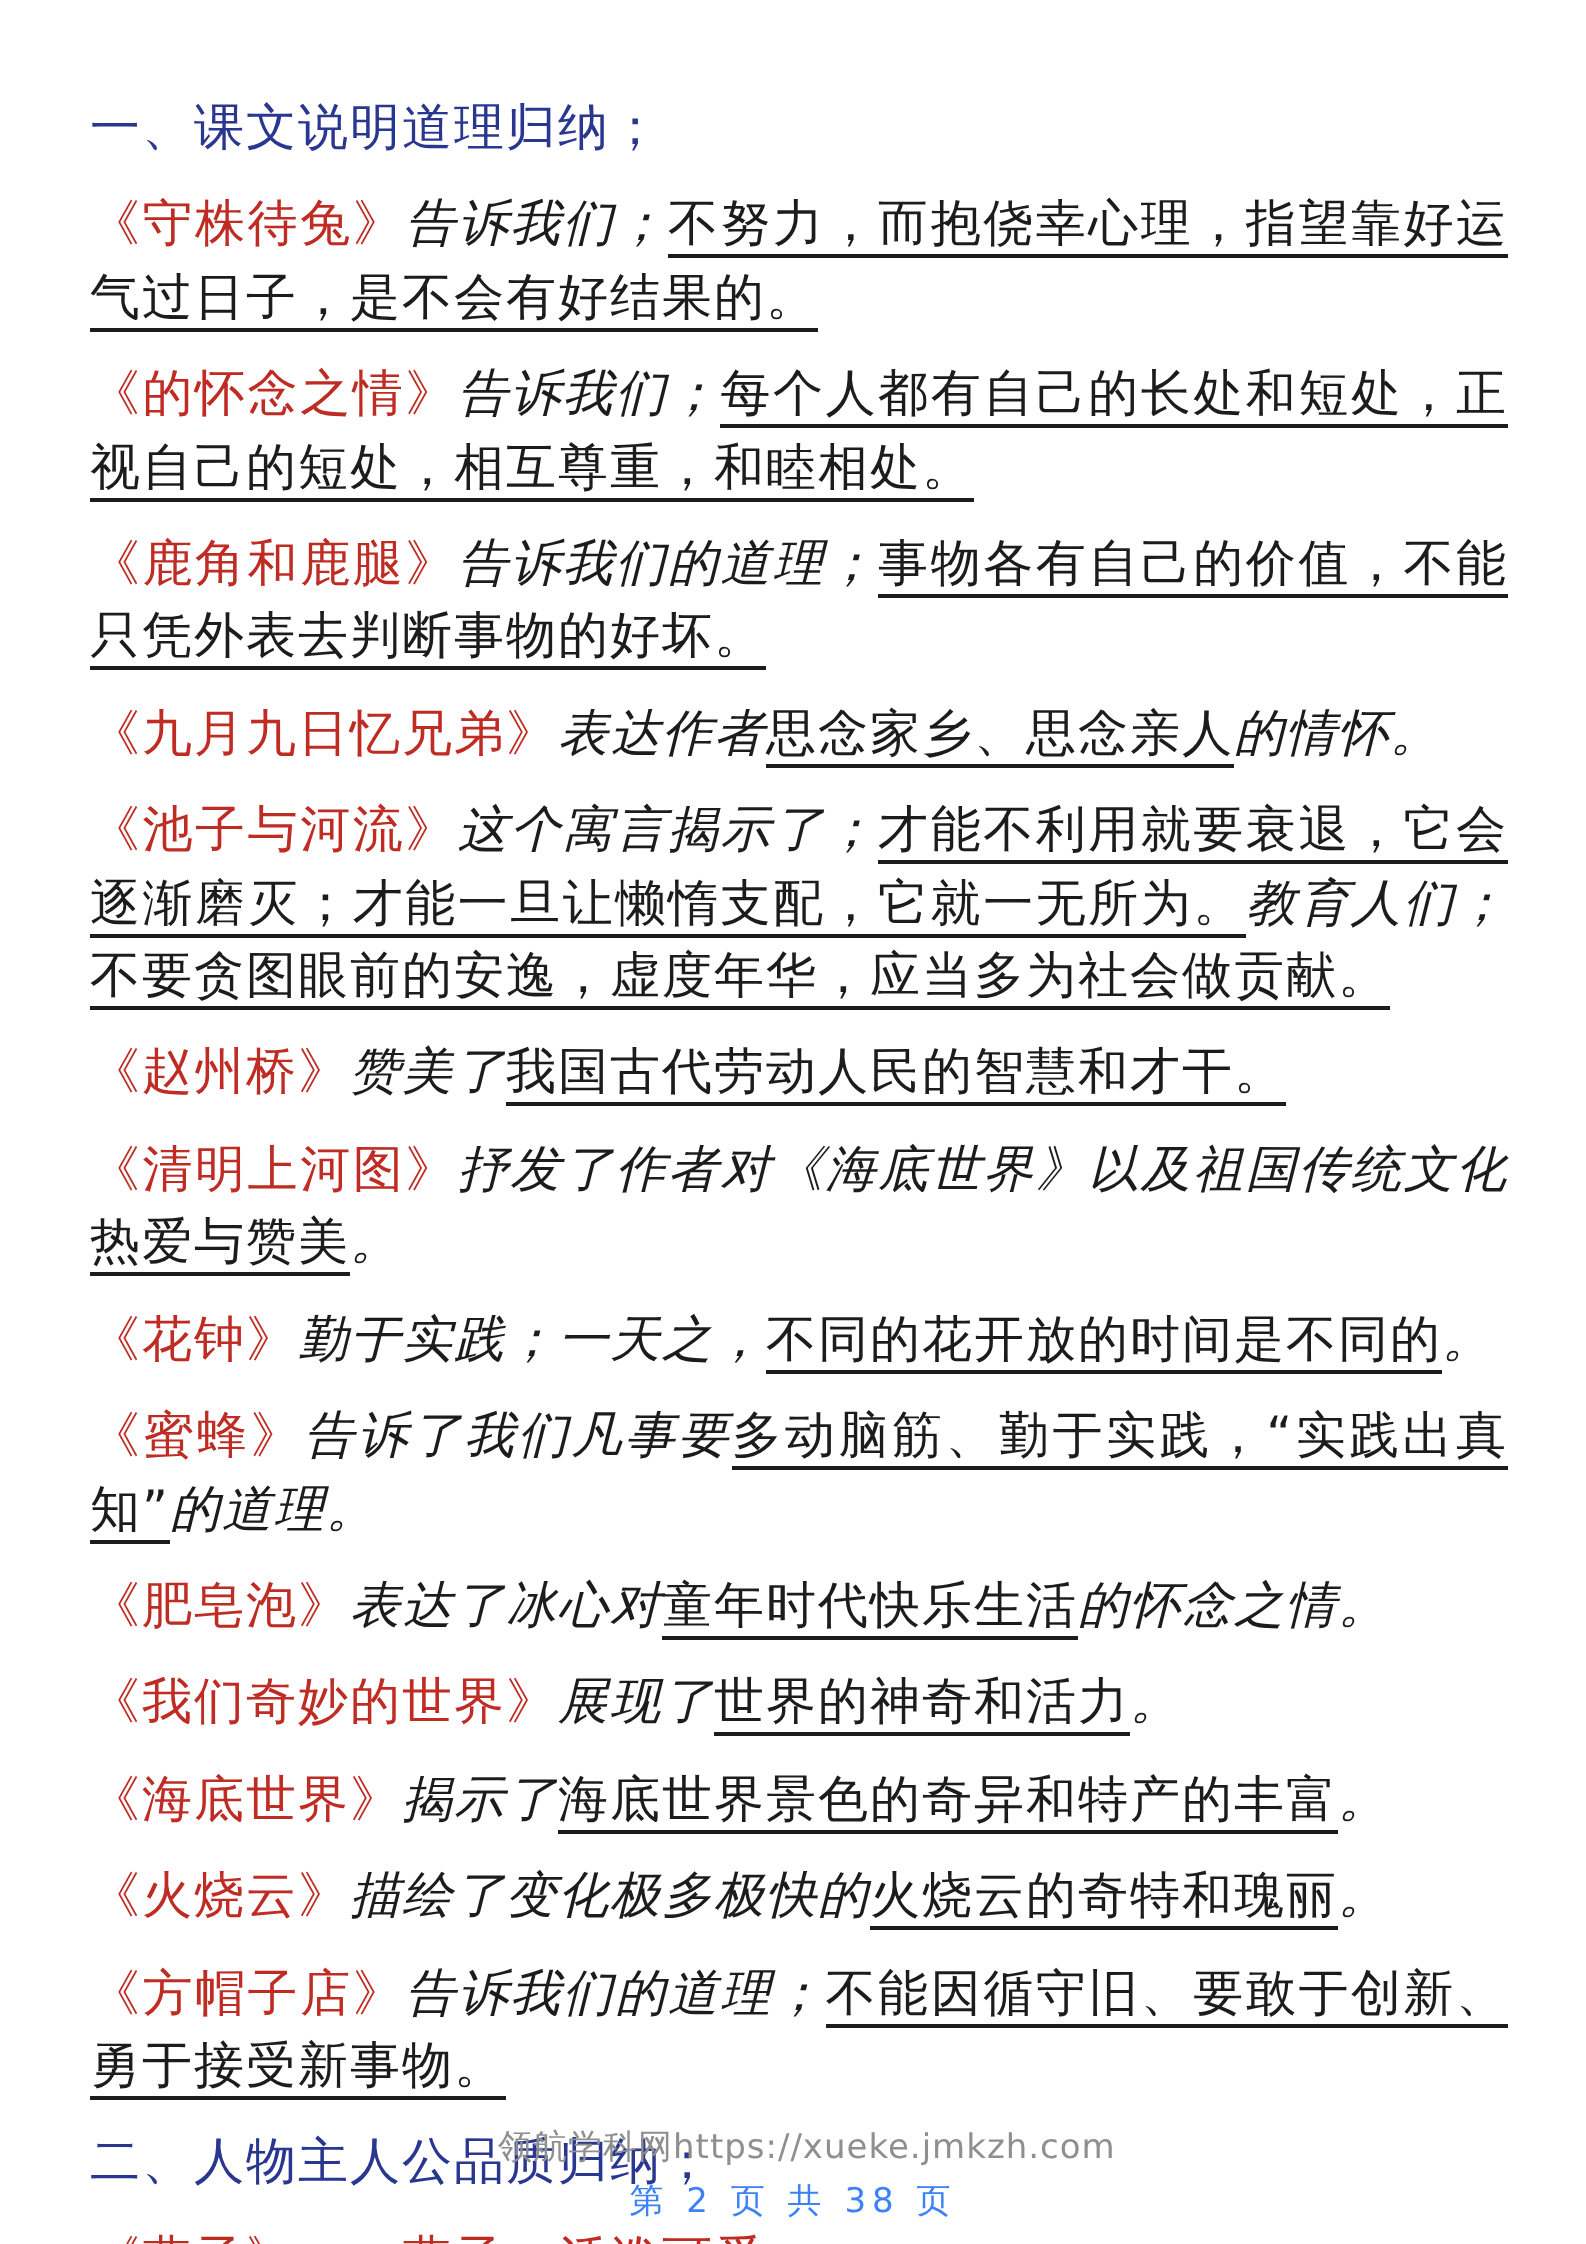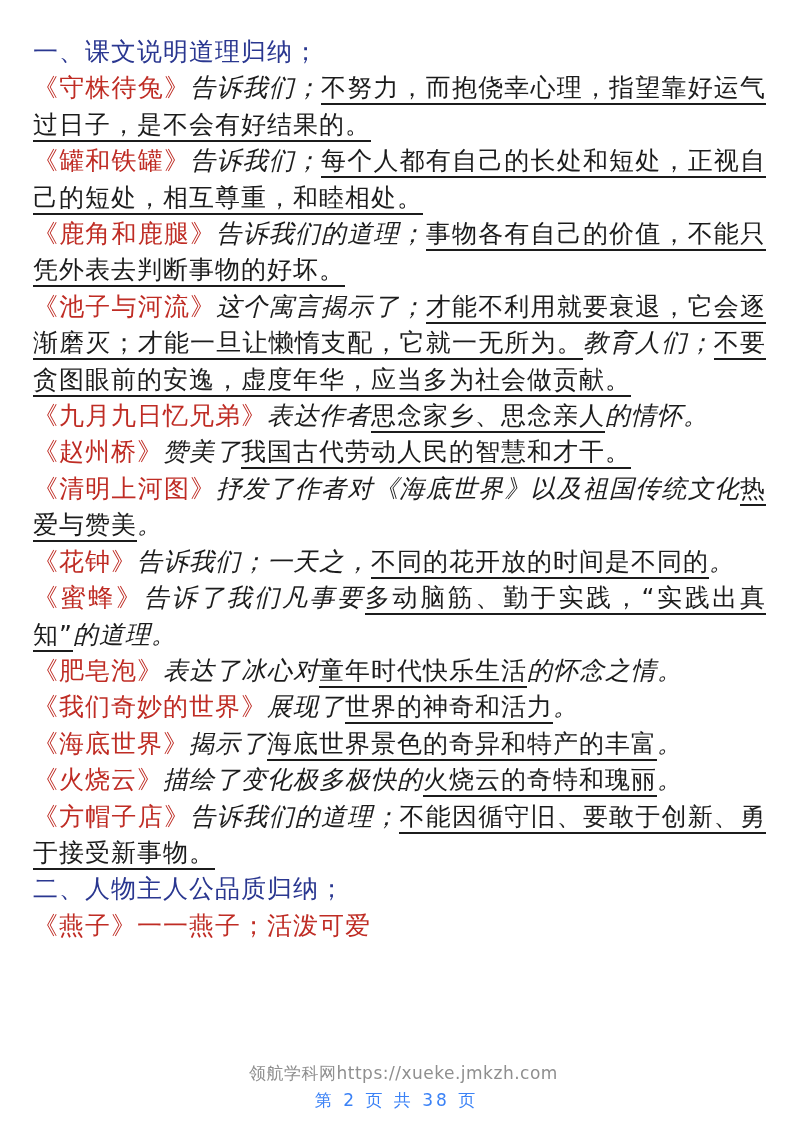--- a/index.html
+++ b/index.html
@@ -19,21 +19,21 @@
     font-family:"DejaVu Sans", sans-serif;
   }
   .doc-content{
     position:absolute;
     left:33px;
     top:34px;
     width:733px;
     text-align:justify;
   }
   .doc-content p{
-    margin:0;
+    margin:12px;
     font-size:25px;
     line-height:36.4px;
     letter-spacing:1px;
     color:var(--ink);
     font-weight:500;
   }
   .run-heading{color:var(--blue);}
   .run-title{color:var(--red);}
   .run-plain{color:var(--ink);font-style:italic;}
   .run-underline{
@@ -63,27 +63,27 @@
     z-index:6;
   }
 </style>
 </head>
 <body>
 
 <div class="page">
   <div class="doc-content">
       <p><span class="run-heading">一、课文说明道理归纳；</span></p>
       <p><span class="run-title">《守株待兔》</span><span class="run-plain">告诉我们；</span><span class="run-underline">不努力，而抱侥幸心理，指望靠好运气过日子，是不会有好结果的。</span></p>
-      <p><span class="run-title">《罐和铁罐》</span><span class="run-plain">告诉我们；</span><span class="run-underline">每个人都有自己的长处和短处，正视自己的短处，相互尊重，和睦相处。</span></p>
+      <p><span class="run-title">《的怀念之情》</span><span class="run-plain">告诉我们；</span><span class="run-underline">每个人都有自己的长处和短处，正视自己的短处，相互尊重，和睦相处。</span></p>
       <p><span class="run-title">《鹿角和鹿腿》</span><span class="run-plain">告诉我们的道理；</span><span class="run-underline">事物各有自己的价值，不能只凭外表去判断事物的好坏。</span></p>
+      <p><span class="run-title">《九月九日忆兄弟》</span><span class="run-plain">表达作者</span><span class="run-underline">思念家乡、思念亲人</span><span class="run-plain">的情怀。</span></p>
       <p><span class="run-title">《池子与河流》</span><span class="run-plain">这个寓言揭示了；</span><span class="run-underline">才能不利用就要衰退，它会逐渐磨灭；才能一旦让懒惰支配，它就一无所为。</span><span class="run-plain">教育人们；</span><span class="run-underline">不要贪图眼前的安逸，虚度年华，应当多为社会做贡献。</span></p>
-      <p><span class="run-title">《九月九日忆兄弟》</span><span class="run-plain">表达作者</span><span class="run-underline">思念家乡、思念亲人</span><span class="run-plain">的情怀。</span></p>
       <p><span class="run-title">《赵州桥》</span><span class="run-plain">赞美了</span><span class="run-underline">我国古代劳动人民的智慧和才干。</span></p>
       <p><span class="run-title">《清明上河图》</span><span class="run-plain">抒发了作者对《海底世界》以及祖国传统文化</span><span class="run-underline">热爱与赞美</span><span class="run-plain">。</span></p>
-      <p><span class="run-title">《花钟》</span><span class="run-plain">告诉我们；一天之，</span><span class="run-underline">不同的花开放的时间是不同的</span><span class="run-plain">。</span></p>
+      <p><span class="run-title">《花钟》</span><span class="run-plain">勤于实践；一天之，</span><span class="run-underline">不同的花开放的时间是不同的</span><span class="run-plain">。</span></p>
       <p><span class="run-title">《蜜蜂》</span><span class="run-plain">告诉了我们凡事要</span><span class="run-underline">多动脑筋、勤于实践，“实践出真知”</span><span class="run-plain">的道理。</span></p>
       <p><span class="run-title">《肥皂泡》</span><span class="run-plain">表达了冰心对</span><span class="run-underline">童年时代快乐生活</span><span class="run-plain">的怀念之情。</span></p>
       <p><span class="run-title">《我们奇妙的世界》</span><span class="run-plain">展现了</span><span class="run-underline">世界的神奇和活力</span><span class="run-plain">。</span></p>
       <p><span class="run-title">《海底世界》</span><span class="run-plain">揭示了</span><span class="run-underline">海底世界景色的奇异和特产的丰富</span><span class="run-plain">。</span></p>
       <p><span class="run-title">《火烧云》</span><span class="run-plain">描绘了变化极多极快的</span><span class="run-underline">火烧云的奇特和瑰丽</span><span class="run-plain">。</span></p>
       <p><span class="run-title">《方帽子店》</span><span class="run-plain">告诉我们的道理；</span><span class="run-underline">不能因循守旧、要敢于创新、勇于接受新事物。</span></p>
       <p><span class="run-heading">二、人物主人公品质归纳；</span></p>
       <p><span class="run-title">《燕子》一一燕子；活泼可爱</span></p>
     </div>
   <div class="watermark">领航学科网https://xueke.jmkzh.com</div>

